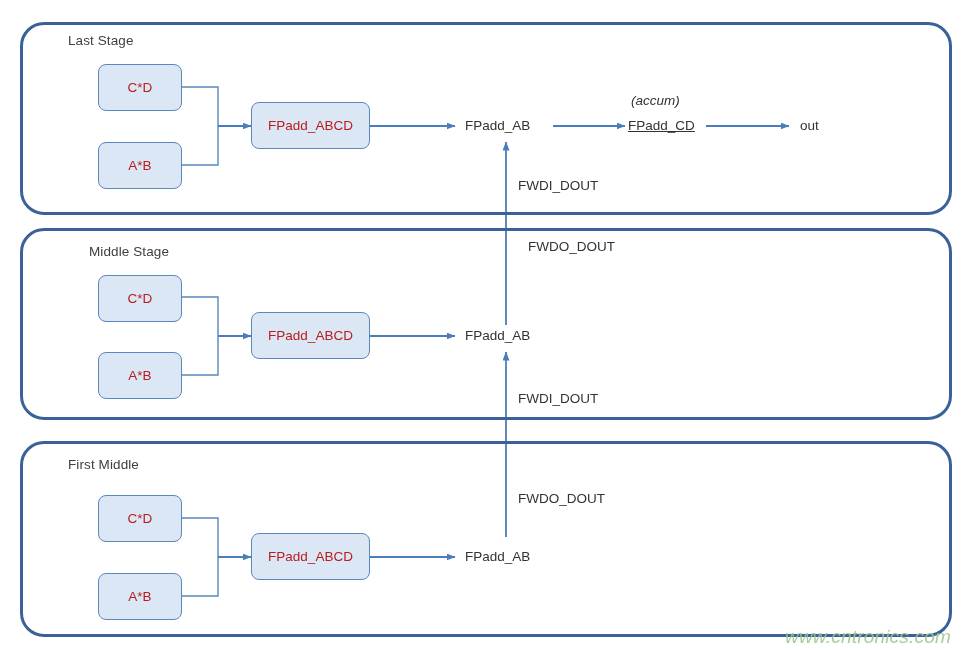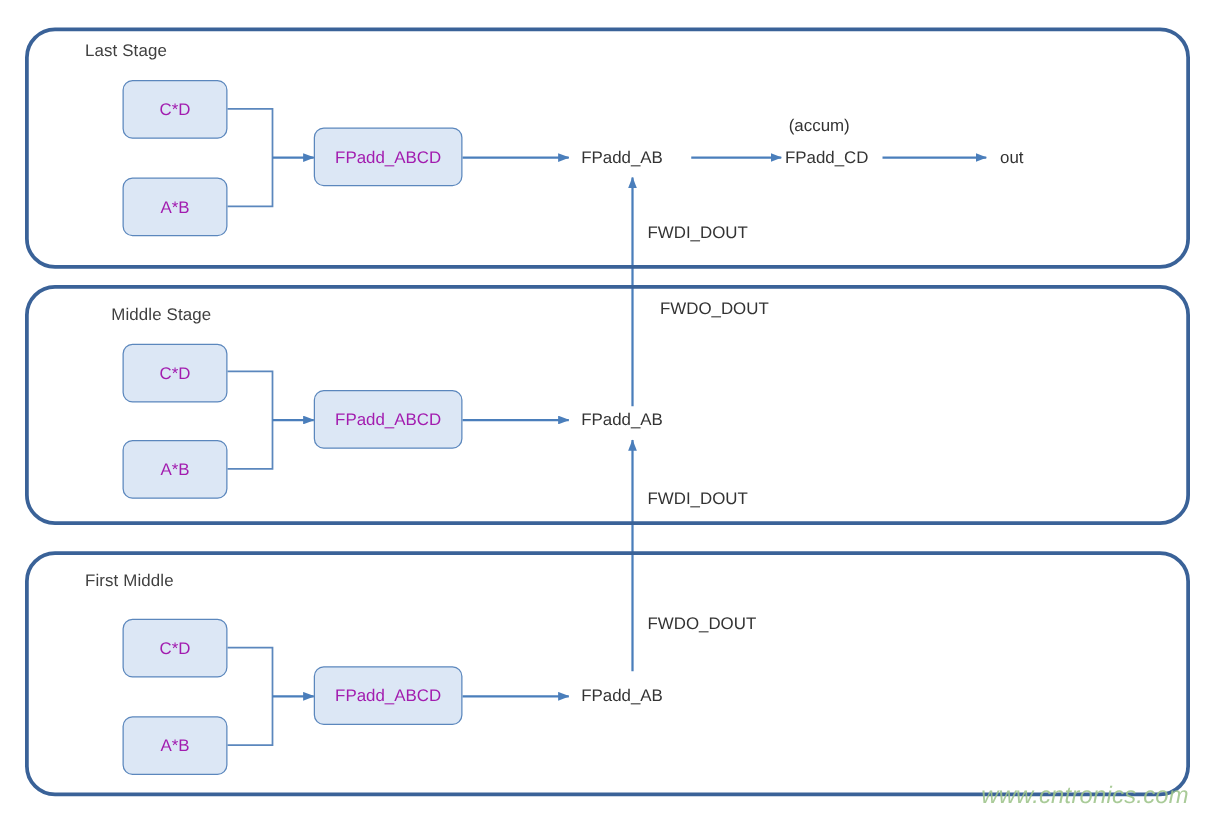--- a/index.html
+++ b/index.html
@@ -35,21 +35,21 @@
   .node-box {
     position: absolute;
     box-sizing: border-box;
     border: 1.6px solid #5b87bd;
     border-radius: 8px;
     background: #dce7f5;
     display: flex;
     align-items: center;
     justify-content: center;
     font-size: 13.5px;
-    color: #a21caf;
+    color: #b91c1c;
     white-space: nowrap;
   }
   .plain-label {
     position: absolute;
     font-size: 13.5px;
     color: #333333;
     white-space: nowrap;
   }
   .svg-layer {
     position: absolute;
@@ -121,23 +121,23 @@
   <div class="stage-label" style="left:68px; top:33px;">Last Stage</div>
 
   <div class="node-box" style="left:98px; top:64px; width:84px; height:47px;">C*D</div>
 
   <div class="node-box" style="left:98px; top:142px; width:84px; height:47px;">A*B</div>
 
   <div class="node-box" style="left:251px; top:102px; width:119px; height:47px;">FPadd_ABCD</div>
 
   <div class="plain-label" style="left:465px; top:118px;">FPadd_AB</div>
 
-  <div class="plain-label" style="left:631px; top:93px;">(accum)</div>
+  <div class="plain-label" style="left:631px; top:93px;font-style:italic;">(accum)</div>
 
-  <div class="plain-label" style="left:628px; top:118px;">FPadd_CD</div>
+  <div class="plain-label" style="left:628px; top:118px;text-decoration:underline;">FPadd_CD</div>
 
   <div class="plain-label" style="left:800px; top:118px;">out</div>
 
   <div class="plain-label" style="left:518px; top:178px;">FWDI_DOUT</div>
 
   <div class="stage-label" style="left:52px; top:244px;margin-left:37px;">Middle Stage</div>
 
   <div class="node-box" style="left:98px; top:275px; width:84px; height:47px;">C*D</div>
 
   <div class="node-box" style="left:98px; top:352px; width:84px; height:47px;">A*B</div>

